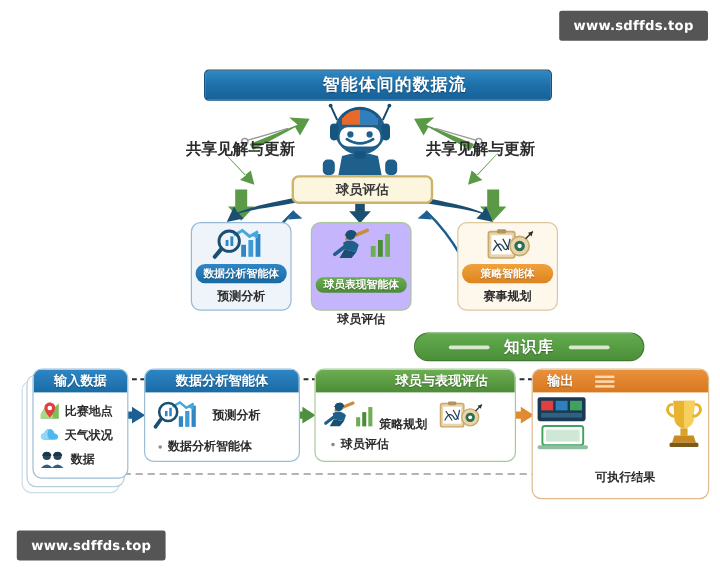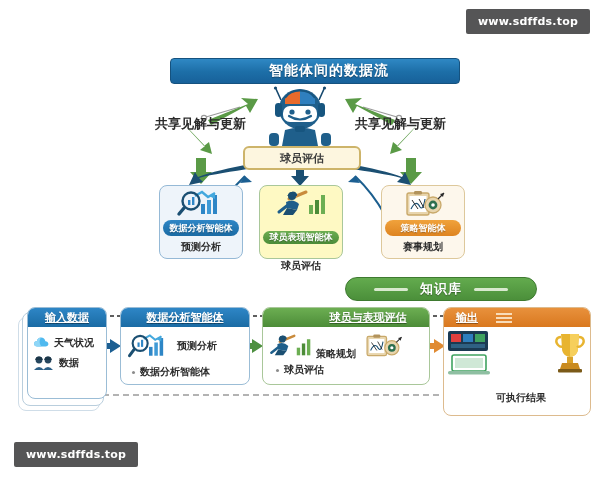--- a/index.html
+++ b/index.html
@@ -71,39 +71,38 @@
     margin-top:2px;width:76px;height:16px;border-radius:8px;
     display:flex;align-items:center;justify-content:center;
     font-size:9px;font-weight:bold;color:#fff;
     text-shadow:0 1px 1px rgba(0,0,0,.3);
   }
   .agent-sub{
     margin-top:4px;font-size:10px;font-weight:bold;color:#2c2c2c;
   }
   #agent-data{left:159px;top:185px;background:#eef4fa;border:1.6px solid #95b9d6;}
   #agent-data .agent-pill{background:linear-gradient(180deg,#2e86c6,#1a6ba4);}
-  #agent-player{left:259px;top:185px;background:#fef9c3;border:1.6px solid #a9c79a;gap:11px;}
+  #agent-player{left:259px;top:185px;background:#c4b5fd;border:1.6px solid #a9c79a;gap:11px;}
   #agent-player .agent-pill{background:linear-gradient(180deg,#6cae52,#4c8c38);}
   #agent-strategy{left:353px;top:185px;background:#fdf7ec;border:1.6px solid #ddc89b;margin-left:28px;}
   #agent-strategy .agent-pill{background:linear-gradient(180deg,#f0a23c,#de8420);}
 
   
   #title-flow{left:12px;top:277px;width:220px;height:22px;font-size:13px;}
   #title-kb{left:345px;top:277px;width:190px;height:22px;font-size:13px;}
   .kb-dash{display:inline-block;width:34px;height:3px;background:#d8e9ce;margin:0 12px;border-radius:2px;}
 
   .panel{
     position:absolute;border-radius:8px;box-sizing:border-box;
     background:#fff;overflow:hidden;
   }
   .panel-head{
     height:19px;display:flex;align-items:center;justify-content:center;
     color:#fff;font-size:11px;font-weight:bold;
     text-shadow:0 1px 1px rgba(0,0,0,.3);
-    text-decoration:underline;
   }
   .panel-body{padding:4px 5px;}
 
   
   #panel-input{left:27px;top:307px;width:80px;height:92px;border:1.5px solid #9bbdd6;}
   #panel-input .panel-head{background:linear-gradient(180deg,#2e86c6,#1a6ba4);}
   #panel-input-shadow1{left:22px;top:312px;width:80px;height:92px;border:1.5px solid #b9cedd;
     border-radius:8px;background:#fff;position:absolute;}
   #panel-input-shadow2{left:18px;top:317px;width:80px;height:92px;border:1.5px solid #cfdde8;
     border-radius:8px;background:#fff;position:absolute;}
@@ -278,20 +277,29 @@
   </svg>
 
   <div id="panel-input-shadow2"></div>
   <div id="panel-input-shadow1"></div>
 
   <div class="panel" id="panel-input">
     <div class="panel-head">输入数据</div>
     <div class="panel-body">
       <div class="in-row">
         <svg width="17" height="17" viewBox="0 0 17 17">
+          <path d="M1 11 L6 3 L11 7 L16 2 L16 15 L1 15 Z" fill="#7bbf5a"></path>
+          <path d="M1 11 L6 3 L11 7 L11 15 L1 15 Z" fill="#a8d98a"></path>
+          <path d="M8.5 1.5 C5.9 1.5 4 3.4 4 6 C4 9.2 8.5 14 8.5 14 C8.5 14 13 9.2 13 6 C13 3.4 11.1 1.5 8.5 1.5 Z" fill="#e2403e"></path>
+          <circle cx="8.5" cy="6" r="1.9" fill="#ffffff"></circle>
+        </svg>
+        <span class="lbl">比赛地点</span>
+      </div>
+      <div class="in-row">
+        <svg width="17" height="17" viewBox="0 0 17 17">
           <path d="M4.3 12.5 C2.2 12.5 1 11.2 1 9.7 C1 8.2 2.3 7 3.9 7 C4.2 5 6 3.6 8.1 3.6 C10.3 3.6 12.1 5.2 12.4 7.2 C14.1 7.3 15.4 8.5 15.4 10 C15.4 11.4 14.2 12.5 12.5 12.5 Z" fill="#4fb9ef"></path>
           <path d="M4.3 12.5 C2.2 12.5 1 11.2 1 9.7 C1 8.2 2.3 7 3.9 7 C4.2 5 6 3.6 8.1 3.6 C8.1 3.6 6.5 5.5 6.6 8 C6.7 10.5 8.5 12.5 8.5 12.5 Z" fill="#8fd6f7"></path>
         </svg>
         <span class="lbl">天气状况</span>
       </div>
       <div class="in-row">
         <svg width="22" height="17" viewBox="0 0 22 17">
           <circle cx="6" cy="6" r="3.4" fill="#27475f"></circle>
           <path d="M2.3 5 A4 4 0 0 1 9.7 5 L9.7 6 L2.3 6 Z" fill="#1b3648"></path>
           <path d="M1 16 Q6 10 11 16 Z" fill="#2c5f86"></path>

